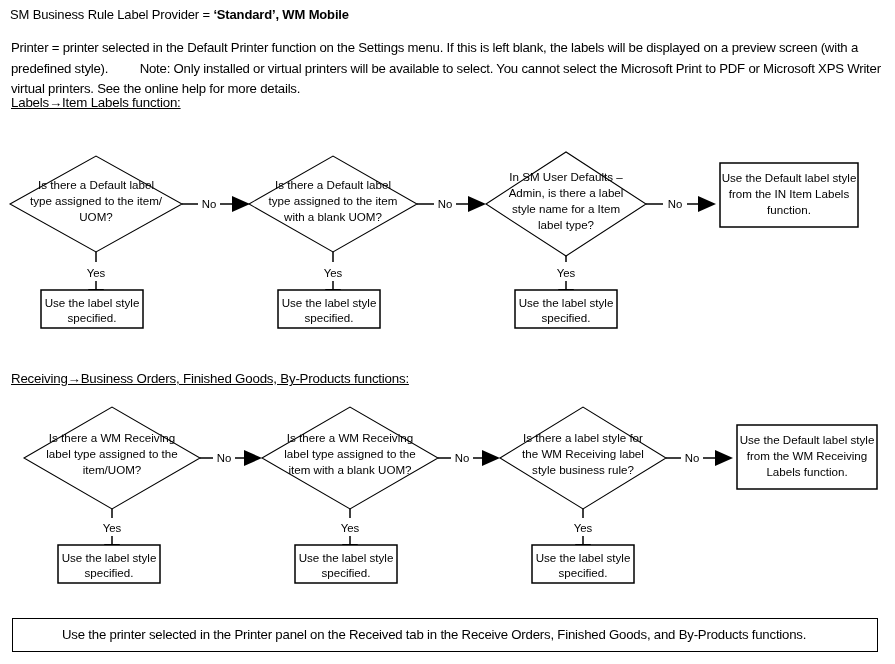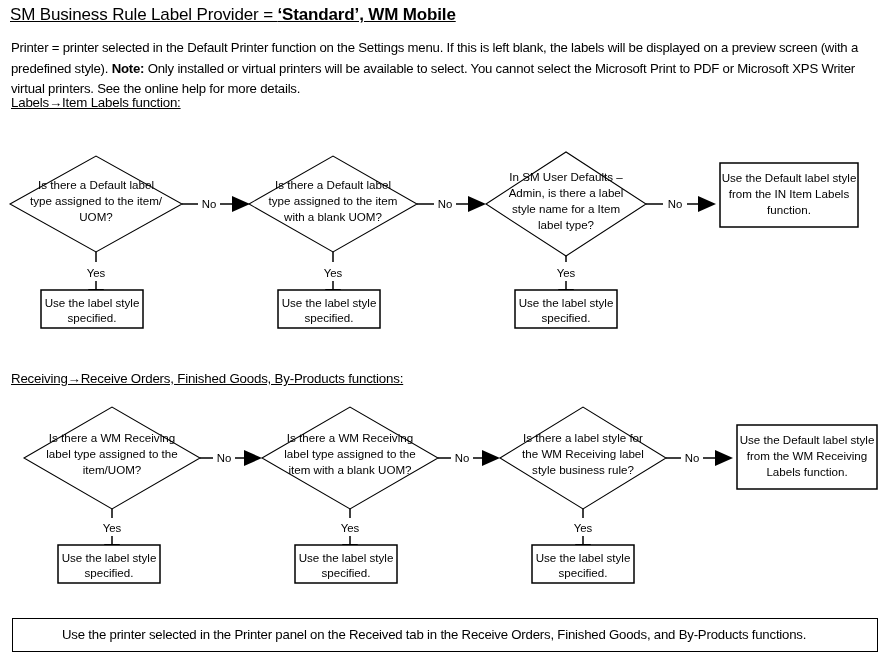--- a/index.html
+++ b/index.html
@@ -17,38 +17,37 @@
     width: 895px;
     height: 664px;
     overflow: hidden;
     background: #ffffff;
   }
   .abs { position: absolute; }
 
   #doc-title {
     left: 10px;
     top: 5px;
-    font-size: 17px;
+    font-size: 13px;
     line-height: 20px;
     letter-spacing: -0.15px;
     white-space: nowrap;
-    text-decoration: underline;
   }
   #doc-title .bold { font-weight: bold; }
 
   #intro-paragraph {
     left: 11px;
     top: 38px;
     width: 878px;
     font-size: 13.2px;
     line-height: 20.5px;
     letter-spacing: -0.22px;
     text-align: left;
   }
-  #intro-paragraph .bold { font-weight: bold; }
+  #intro-paragraph .bold { font-weight: normal; margin-left: 28px; }
 
   .section-heading {
     font-size: 13.3px;
     line-height: 18px;
     letter-spacing: -0.2px;
     text-decoration: underline;
     white-space: nowrap;
   }
   #section-1-heading { left: 11px; top: 94px; }
   #section-2-heading { left: 11px; top: 370px; }
@@ -173,21 +172,21 @@
     </g>
 
     <g>
       <rect class="shape rect-node" x="720" y="27" width="138" height="64"></rect>
       <text class="node-text" x="789" y="46" text-anchor="middle">Use the Default label style</text>
       <text class="node-text" x="789" y="62" text-anchor="middle">from the IN Item Labels</text>
       <text class="node-text" x="789" y="78" text-anchor="middle">function.</text>
     </g>
   </svg>
 
-  <div class="abs section-heading" id="section-2-heading">Receiving→Receive Orders, Finished Goods, By-Products functions:</div>
+  <div class="abs section-heading" id="section-2-heading">Receiving→Business Orders, Finished Goods, By-Products functions:</div>
 
   <svg class="abs flow-svg" id="flow-2" width="895" height="200" viewBox="0 0 895 200">
 
     <g>
       <polygon class="shape diamond" points="24,66 112,15 200,66 112,117"></polygon>
       <text class="node-text" x="112" y="50" text-anchor="middle">Is there a WM Receiving</text>
       <text class="node-text" x="112" y="66" text-anchor="middle">label type assigned to the</text>
       <text class="node-text" x="112" y="82" text-anchor="middle">item/UOM?</text>
     </g>
     <line class="conn" x1="200" y1="66" x2="213" y2="66"></line>

